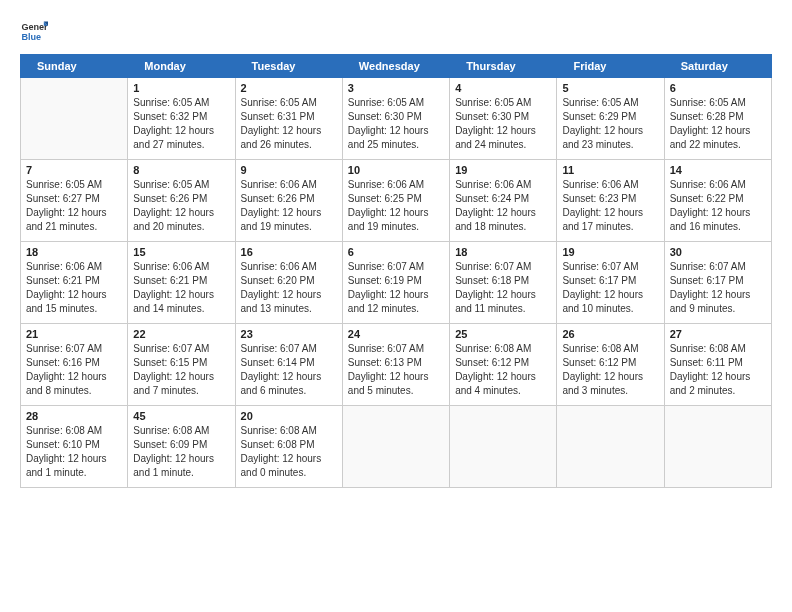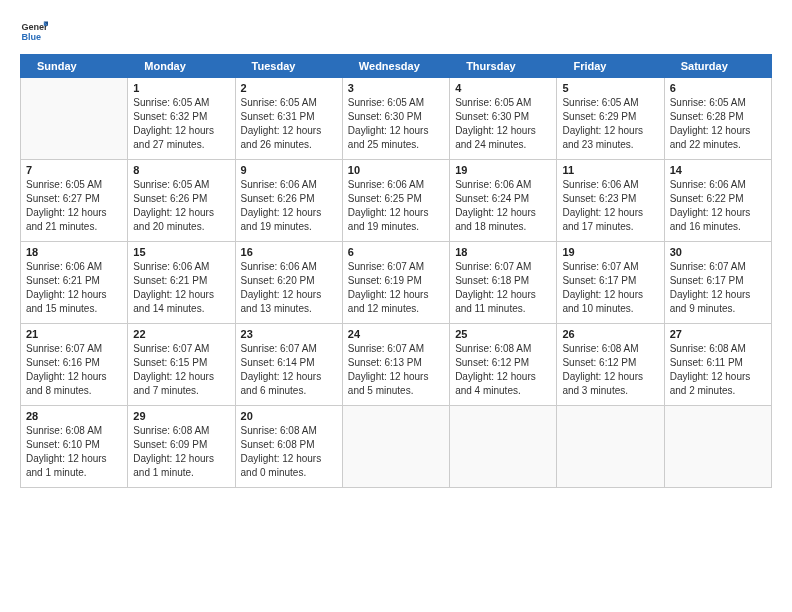--- a/index.html
+++ b/index.html
@@ -230,21 +230,21 @@
             <div class="day-number">27</div>
             <div class="day-info">Sunrise: 6:08 AM<br>Sunset: 6:11 PM<br>Daylight: 12 hours and 2 minutes.</div>
           </td>
         </tr>
         <tr>
           <td>
             <div class="day-number">28</div>
             <div class="day-info">Sunrise: 6:08 AM<br>Sunset: 6:10 PM<br>Daylight: 12 hours and 1 minute.</div>
           </td>
           <td>
-            <div class="day-number">29</div>
+            <div class="day-number">45</div>
             <div class="day-info">Sunrise: 6:08 AM<br>Sunset: 6:09 PM<br>Daylight: 12 hours and 1 minute.</div>
           </td>
           <td>
             <div class="day-number">20</div>
             <div class="day-info">Sunrise: 6:08 AM<br>Sunset: 6:08 PM<br>Daylight: 12 hours and 0 minutes.</div>
           </td>
           <td class="empty"></td>
           <td class="empty"></td>
           <td class="empty"></td>
           <td class="empty"></td>

